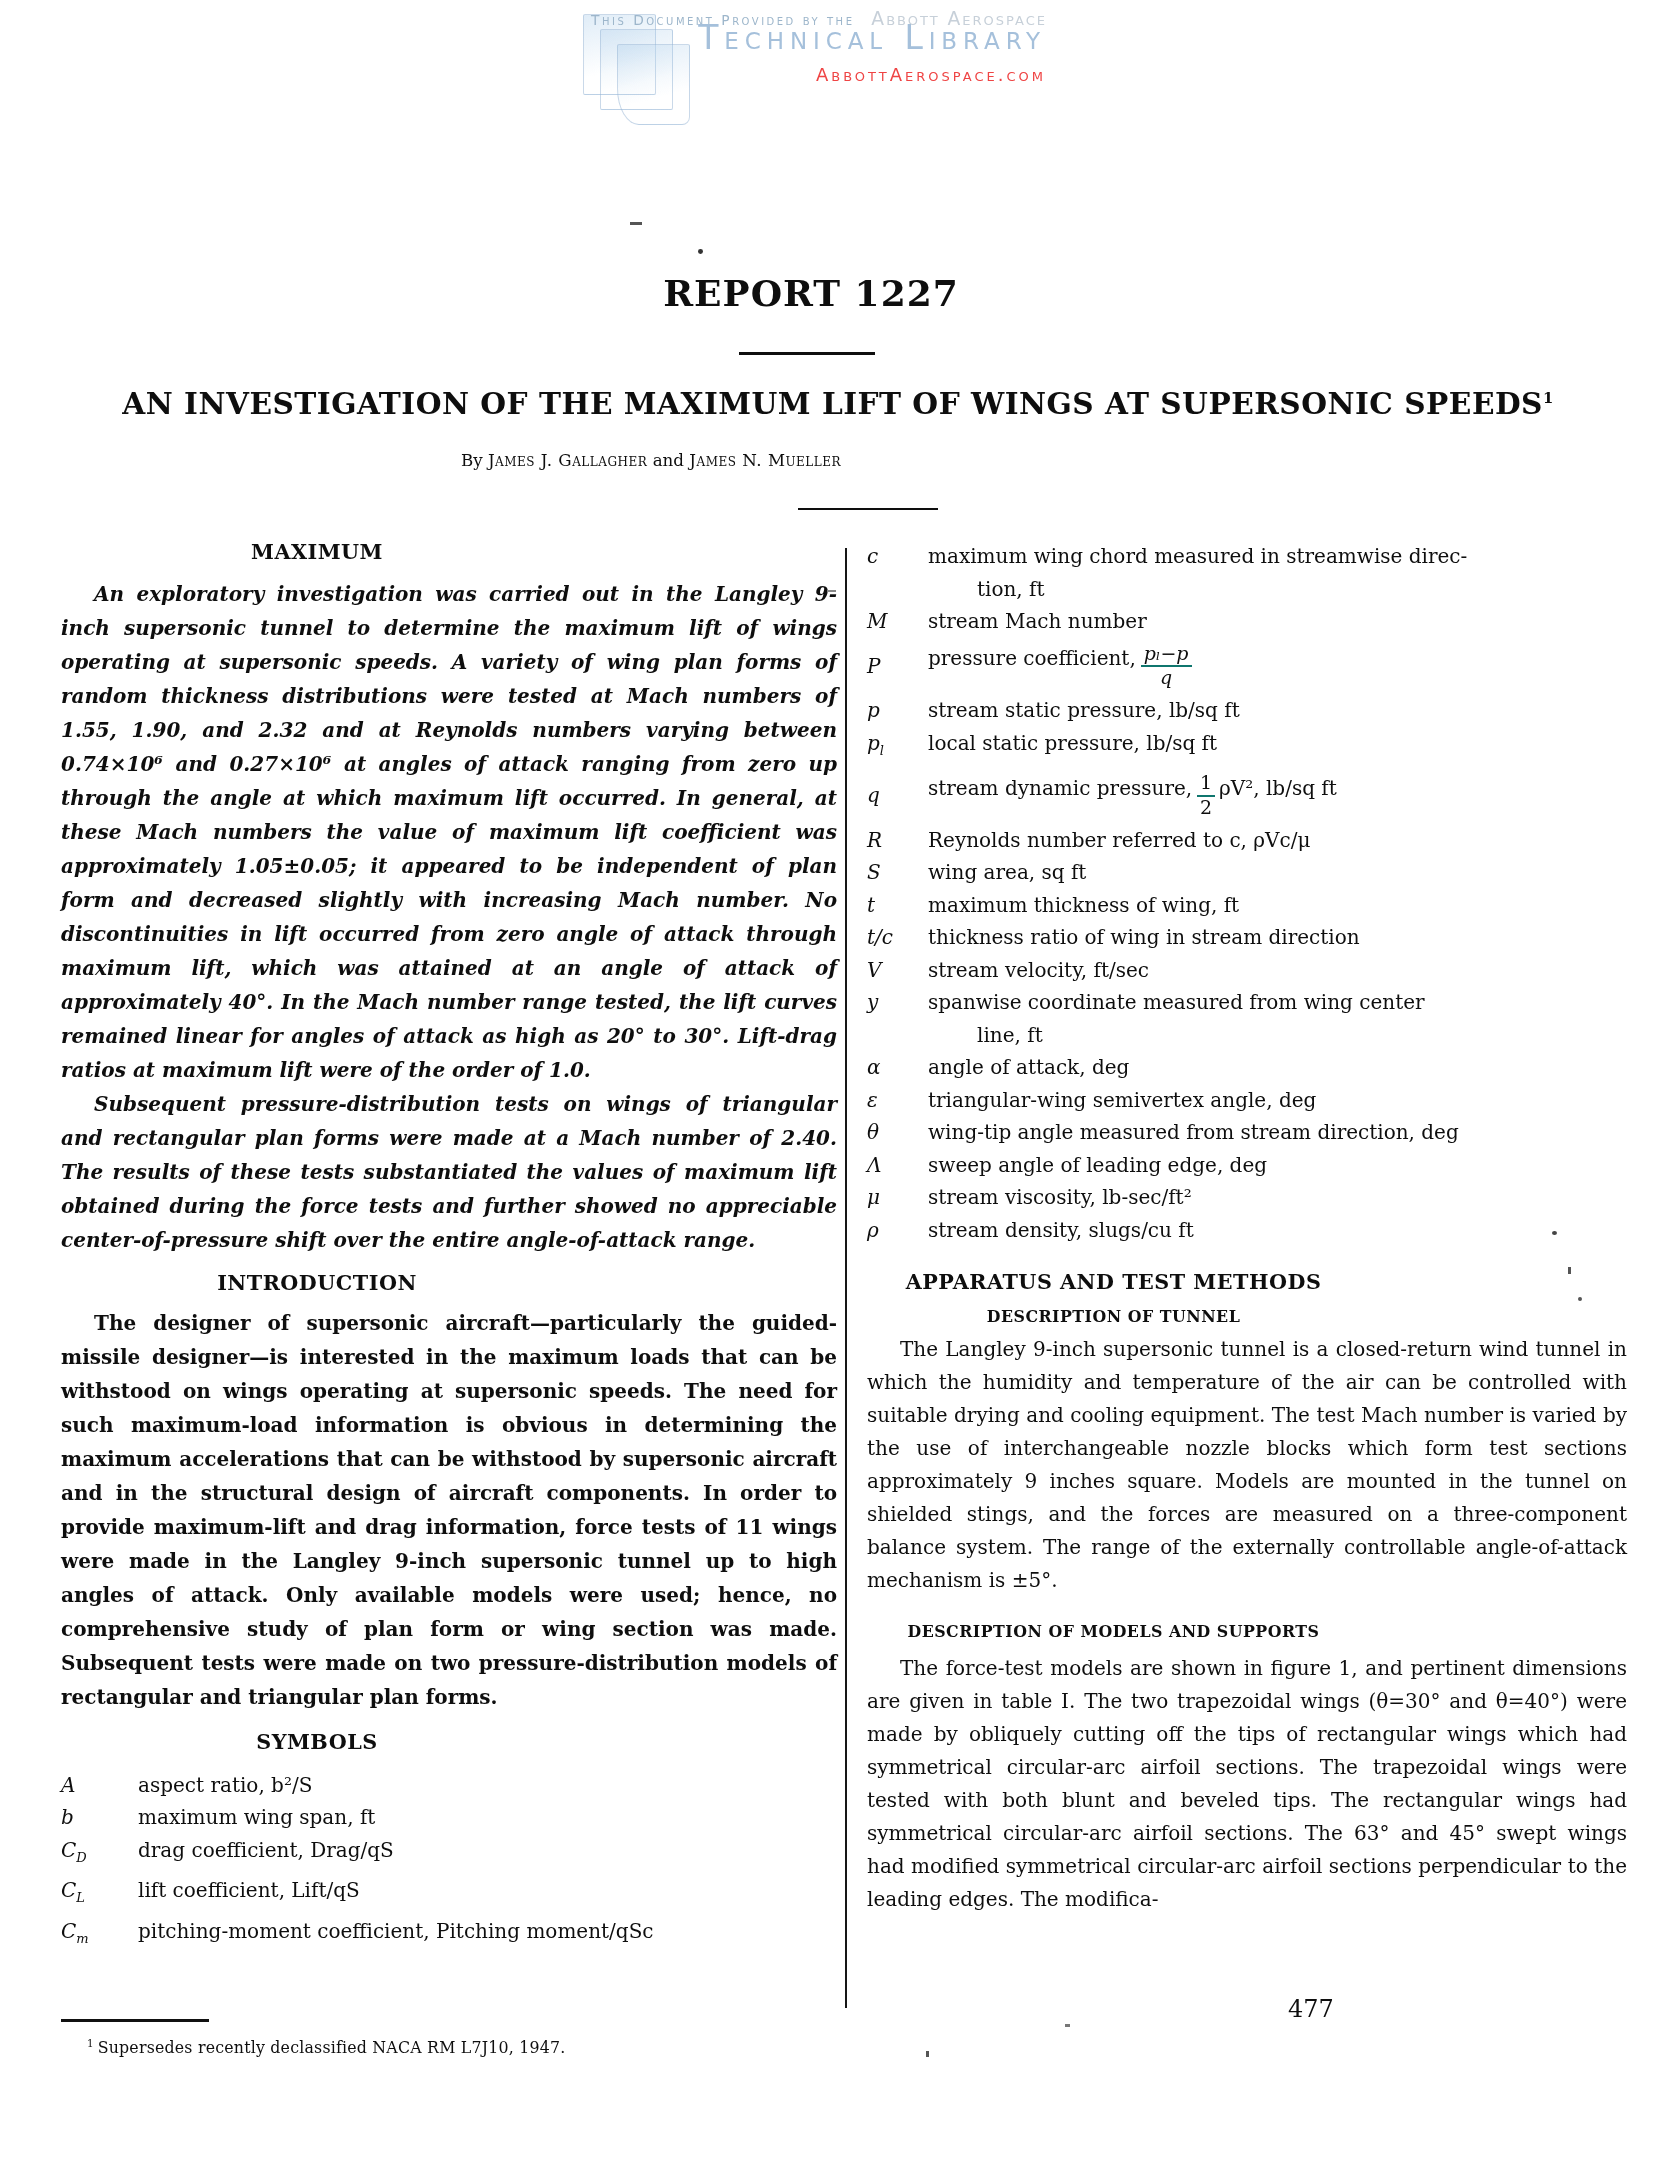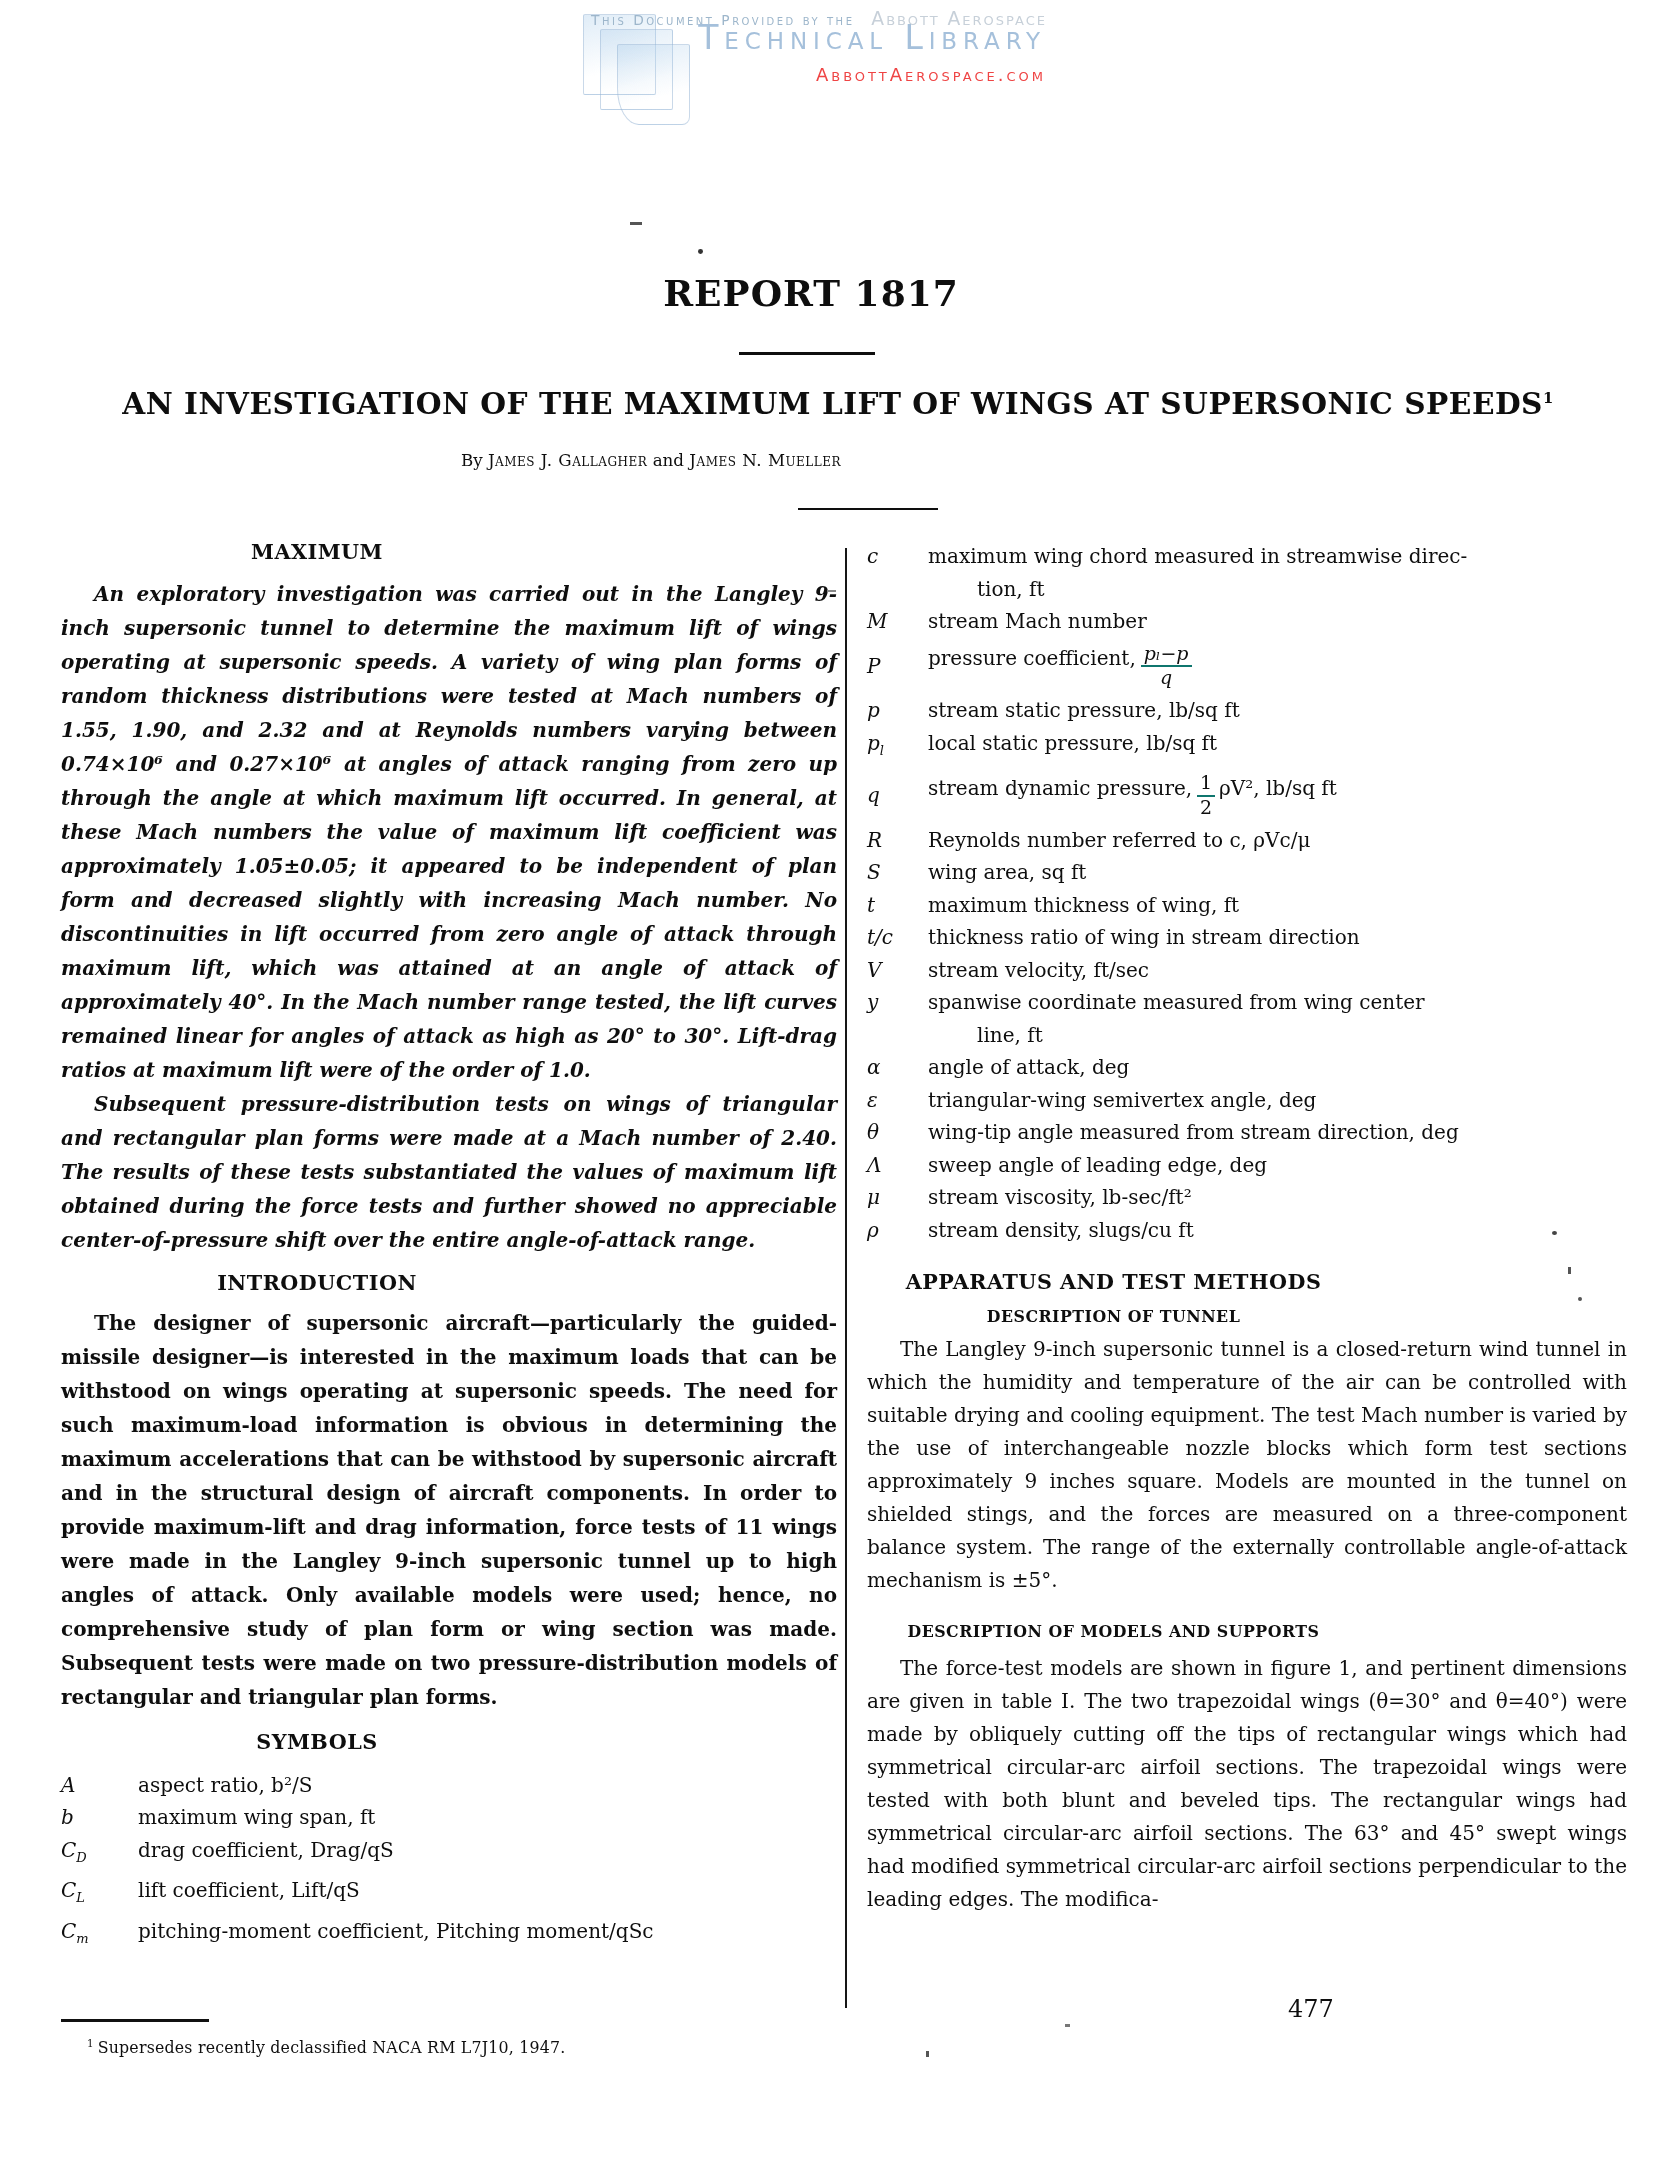--- a/index.html
+++ b/index.html
@@ -102,21 +102,21 @@
       <div class="sheet s2"></div>
       <div class="sheet s3"></div>
   </div>
   <div class="stamp-line stamp-line1">
     <span class="provided">This Document Provided by the</span>
     <span class="brand">Abbott Aerospace</span>
   </div>
   <div class="stamp-line stamp-line2">Technical Library</div>
   <div class="stamp-line stamp-line3">AbbottAerospace.com</div>
 
-  <div class="report-number">REPORT 1817</div>
+  <div class="report-number">REPORT 1227</div>
   <div class="rule-1"></div>
   <div class="main-title">
     <span>AN INVESTIGATION OF THE MAXIMUM LIFT OF WINGS AT SUPERSONIC SPEEDS</span><sup>1</sup>
   </div>
   <div class="byline">
     <span class="by">By</span>
     <span class="author">James J. Gallagher</span>
     <span class="conj">and</span>
     <span class="author">James N. Mueller</span>
   </div>

